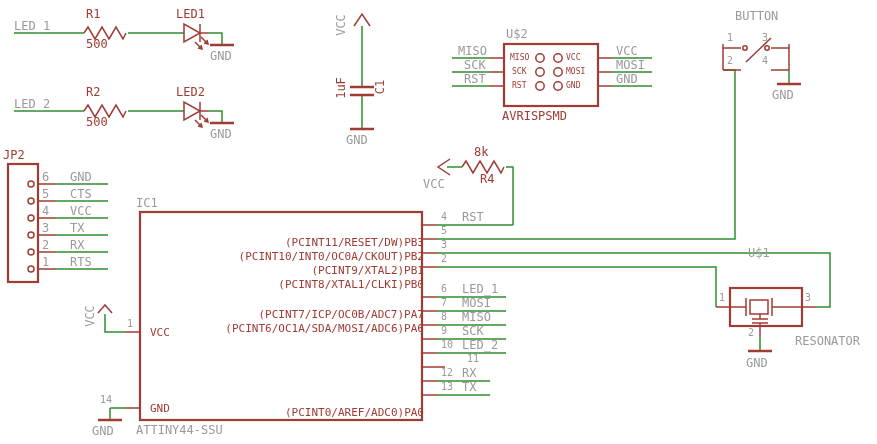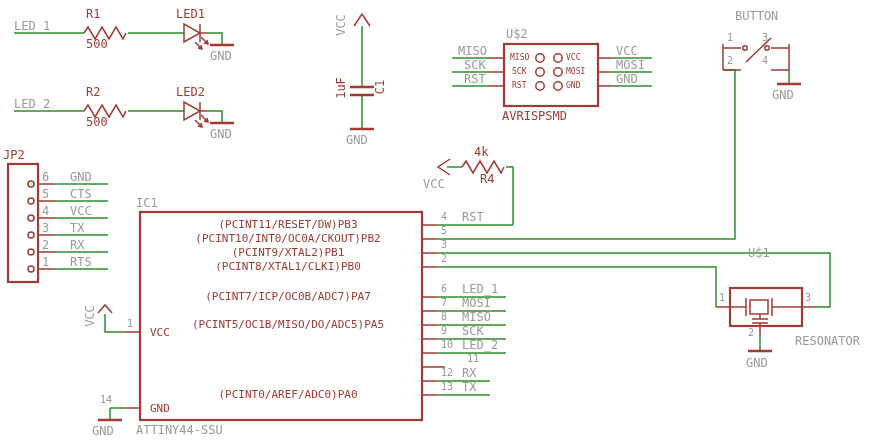--- a/index.html
+++ b/index.html
@@ -7,21 +7,21 @@
           font-family:"DejaVu Sans Mono","Liberation Mono",monospace;}
   .canvas svg{position:absolute;left:0;top:0;}
   .t{position:absolute;line-height:1;white-space:pre;}
   .g{color:#9a9a9a;}
   .m{color:#a03c34;}
   .s12{font-size:12px;}
   .s11{font-size:11px;}
   .s10{font-size:10px;}
   .s8{font-size:8px;}
   .rot{transform:rotate(-90deg);}
-  .pname{width:256px;text-align:center;left:160px;}
+  .pname{width:256px;text-align:right;left:168px;margin-top:18px;}
   .net{stroke:#2f8f2f;stroke-width:1.5;fill:none;}
   .sym{stroke:#a03c34;stroke-width:1.5;fill:none;}
   .symb{stroke:#a03c34;stroke-width:2.4;fill:none;}
   .box{stroke:#a03c34;stroke-width:2.2;fill:none;}
 </style>
 </head>
 <body>
 
 <div class="canvas">
 
@@ -153,21 +153,21 @@
 <span class="t m s8" style="left:566px;top:68px">MOSI</span>
 <span class="t m s8" style="left:566px;top:82px">GND</span>
 
 <span class="t g s12" style="left:735px;top:10px">BUTTON</span>
 <span class="t g s10" style="left:727px;top:33px">1</span>
 <span class="t g s10" style="left:762px;top:33px">3</span>
 <span class="t g s10" style="left:727px;top:56px">2</span>
 <span class="t g s10" style="left:762px;top:56px">4</span>
 <span class="t g s12" style="left:772px;top:89px">GND</span>
 
-<span class="t m s12" style="left:474px;top:146px">4k</span>
+<span class="t m s12" style="left:474px;top:146px">8k</span>
 <span class="t m s12" style="left:480px;top:173px">R4</span>
 <span class="t g s12" style="left:423px;top:178px">VCC</span>
 
 <span class="t m s12" style="left:3px;top:149px">JP2</span>
 <span class="t g s12" style="left:42px;top:171px">6</span>
 <span class="t g s12" style="left:70px;top:171px">GND</span>
 <span class="t g s12" style="left:42px;top:188px">5</span>
 <span class="t g s12" style="left:70px;top:188px">CTS</span>
 <span class="t g s12" style="left:42px;top:205px">4</span>
 <span class="t g s12" style="left:70px;top:205px">VCC</span>
@@ -198,24 +198,24 @@
 <span class="t m s11 pname" style="top:247px">(PCINT9/XTAL2)PB1</span>
 
 <span class="t g s10" style="left:441px;top:254px">2</span>
 <span class="t m s11 pname" style="top:261px">(PCINT8/XTAL1/CLKI)PB0</span>
 
 <span class="t g s10" style="left:441px;top:284px">6</span>
 <span class="t m s11 pname" style="top:291px">(PCINT7/ICP/OC0B/ADC7)PA7</span>
 <span class="t g s12" style="left:462px;top:283px">LED_1</span>
 
 <span class="t g s10" style="left:441px;top:298px">7</span>
+<span class="t m s11 pname" style="top:305px">(PCINT6/OC1A/SDA/MOSI/ADC6)PA6</span>
 <span class="t g s12" style="left:462px;top:297px">MOSI</span>
 
 <span class="t g s10" style="left:441px;top:312px">8</span>
-<span class="t m s11 pname" style="top:319px">(PCINT5/OC1B/MISO/DO/ADC5)PA5</span>
 <span class="t g s12" style="left:462px;top:311px">MISO</span>
 
 <span class="t g s10" style="left:441px;top:326px">9</span>
 <span class="t g s12" style="left:462px;top:325px">SCK</span>
 
 <span class="t g s10" style="left:441px;top:340px">10</span>
 <span class="t g s12" style="left:462px;top:339px">LED_2</span>
 
 <span class="t g s10" style="left:467px;top:354px">11</span>
 

